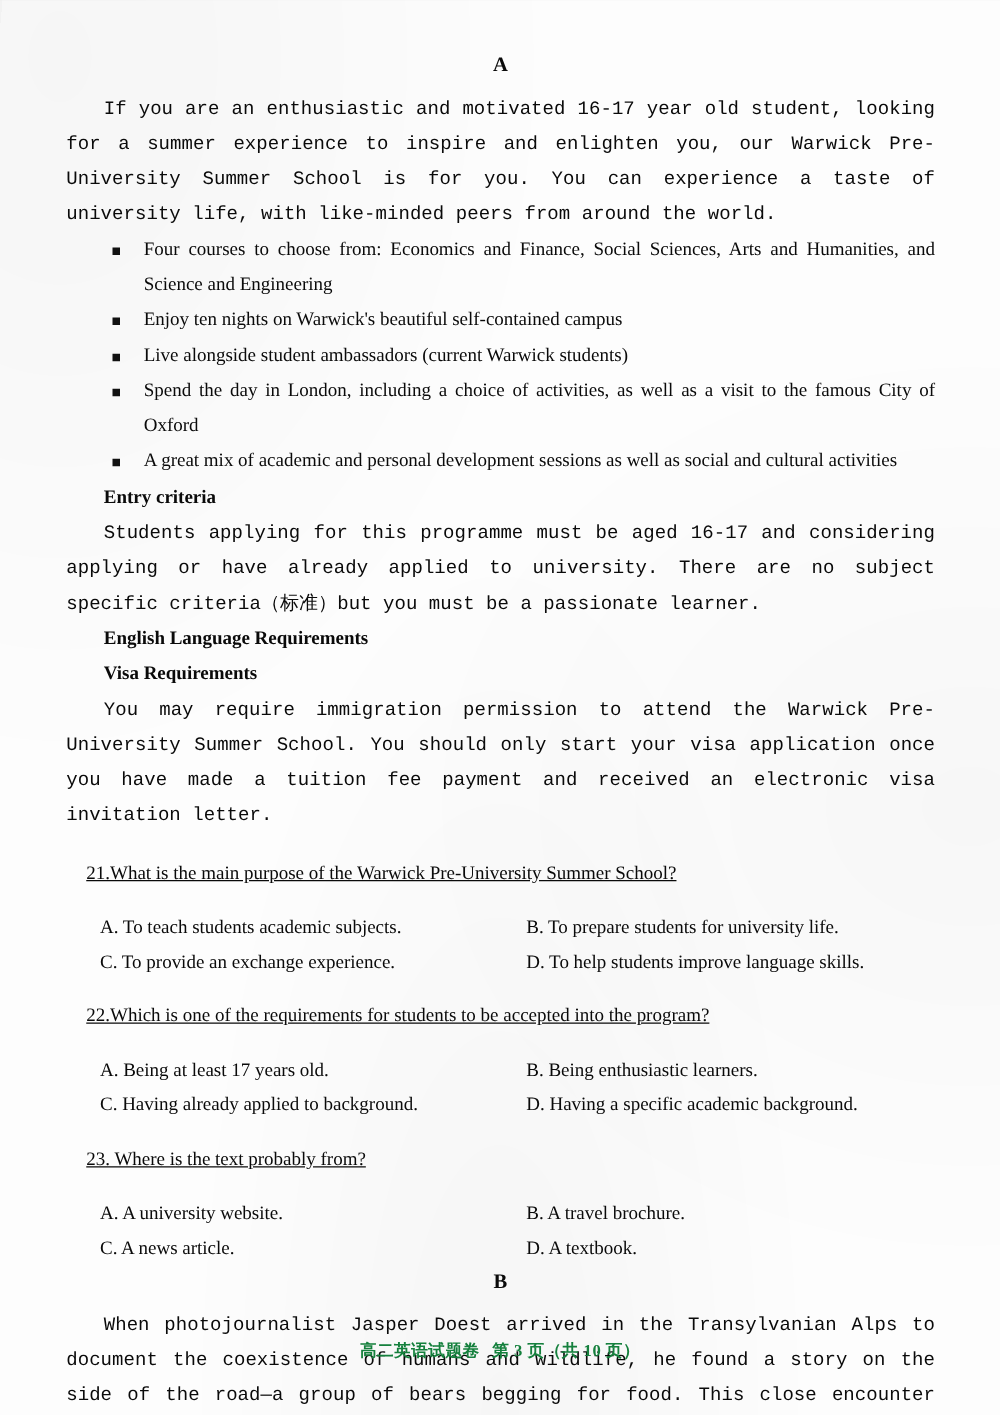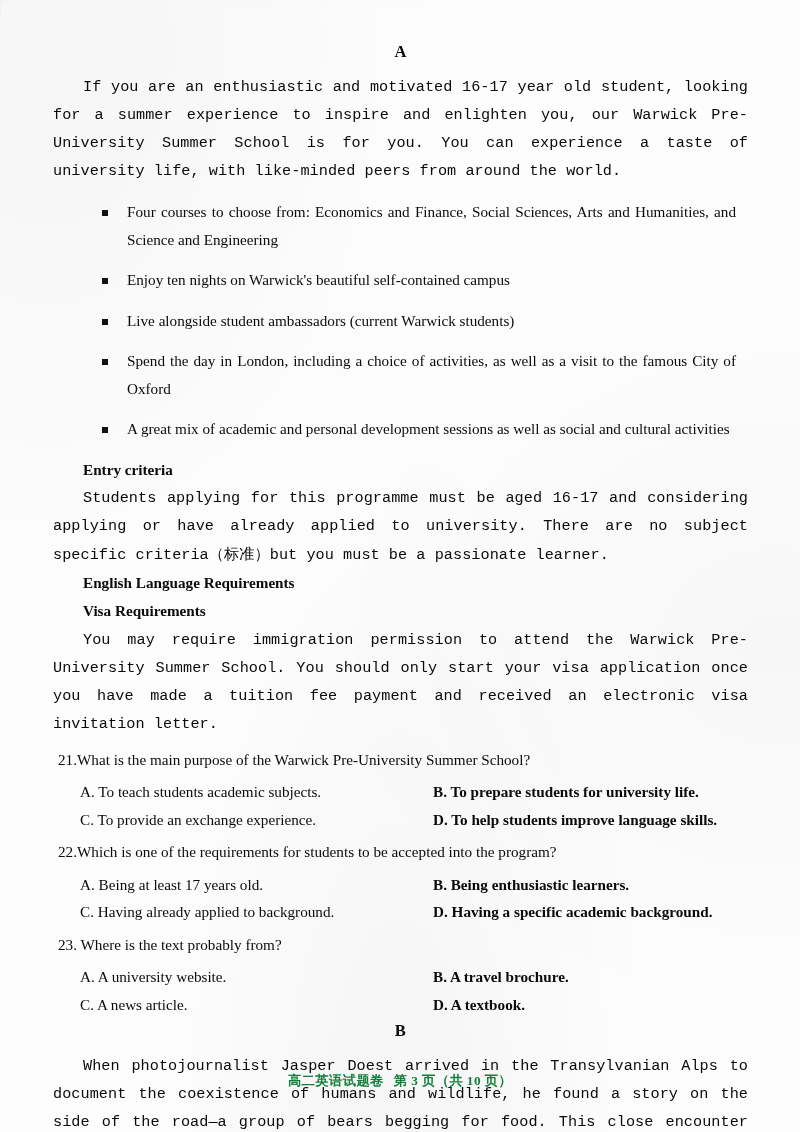--- a/index.html
+++ b/index.html
@@ -62,21 +62,21 @@
     font-family: Liberation Mono, monospace;
   }
 
   ul.bullets {
     list-style: none;
     margin: 0;
     padding: 0;
   }
   ul.bullets li {
     position: relative;
-    margin: 12px;
+    margin: 0;
     padding-left: 62px;
     font-size: 15.2px;
     line-height: 28.3px;
     text-align: left;
   }
   ul.bullets li .sq {
     position: absolute;
     left: 37px;
     top: 12px;
     width: 6px;
@@ -94,44 +94,44 @@
     font-size: 15.2px;
     line-height: 28.3px;
     font-weight: bold;
     text-indent: 30px;
   }
 
   .qblock { margin: 0; }
   .qstem {
     font-size: 15.2px;
     line-height: 27.5px;
-    margin: 5px;
+    margin: 16px;
     text-indent: 0;
     white-space: pre-wrap;
+    text-decoration: underline;
   }
   .qopts {
     position: relative;
     display: block;
     font-size: 15.2px;
     line-height: 27.5px;
     margin: 0;
     height: 27.5px;
   }
   .optA, .optC {
     position: absolute;
     left: 27px;
     top: 0;
     white-space: nowrap;
   }
   .optB, .optD {
     position: absolute;
-    left: 380px;
+    left: 368px;
     top: 0;
     white-space: nowrap;
-    font-weight: bold;
   }
 
   .footer {
     position: absolute;
     left: 0;
     right: 0;
     top: 1072px;
     text-align: center;
     font-size: 13.3px;
     font-weight: bold;

